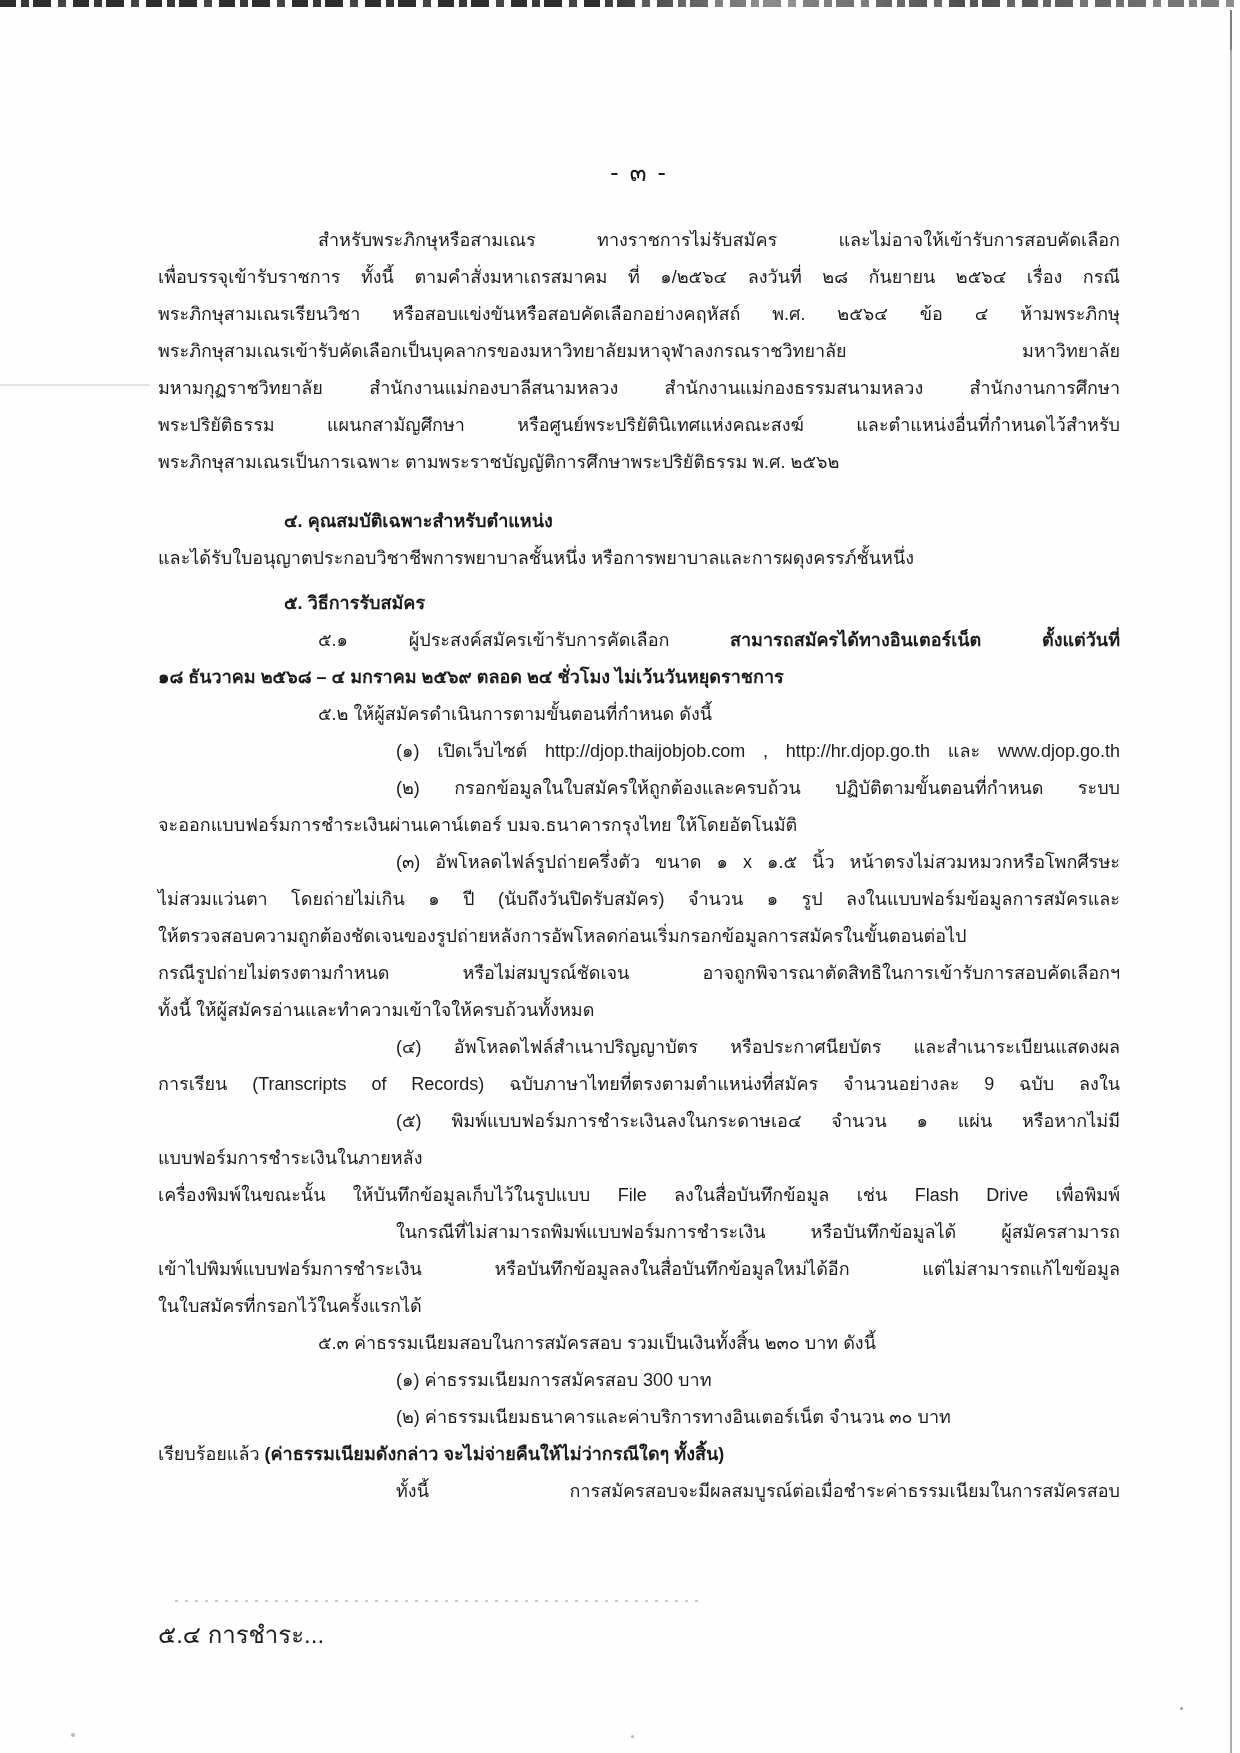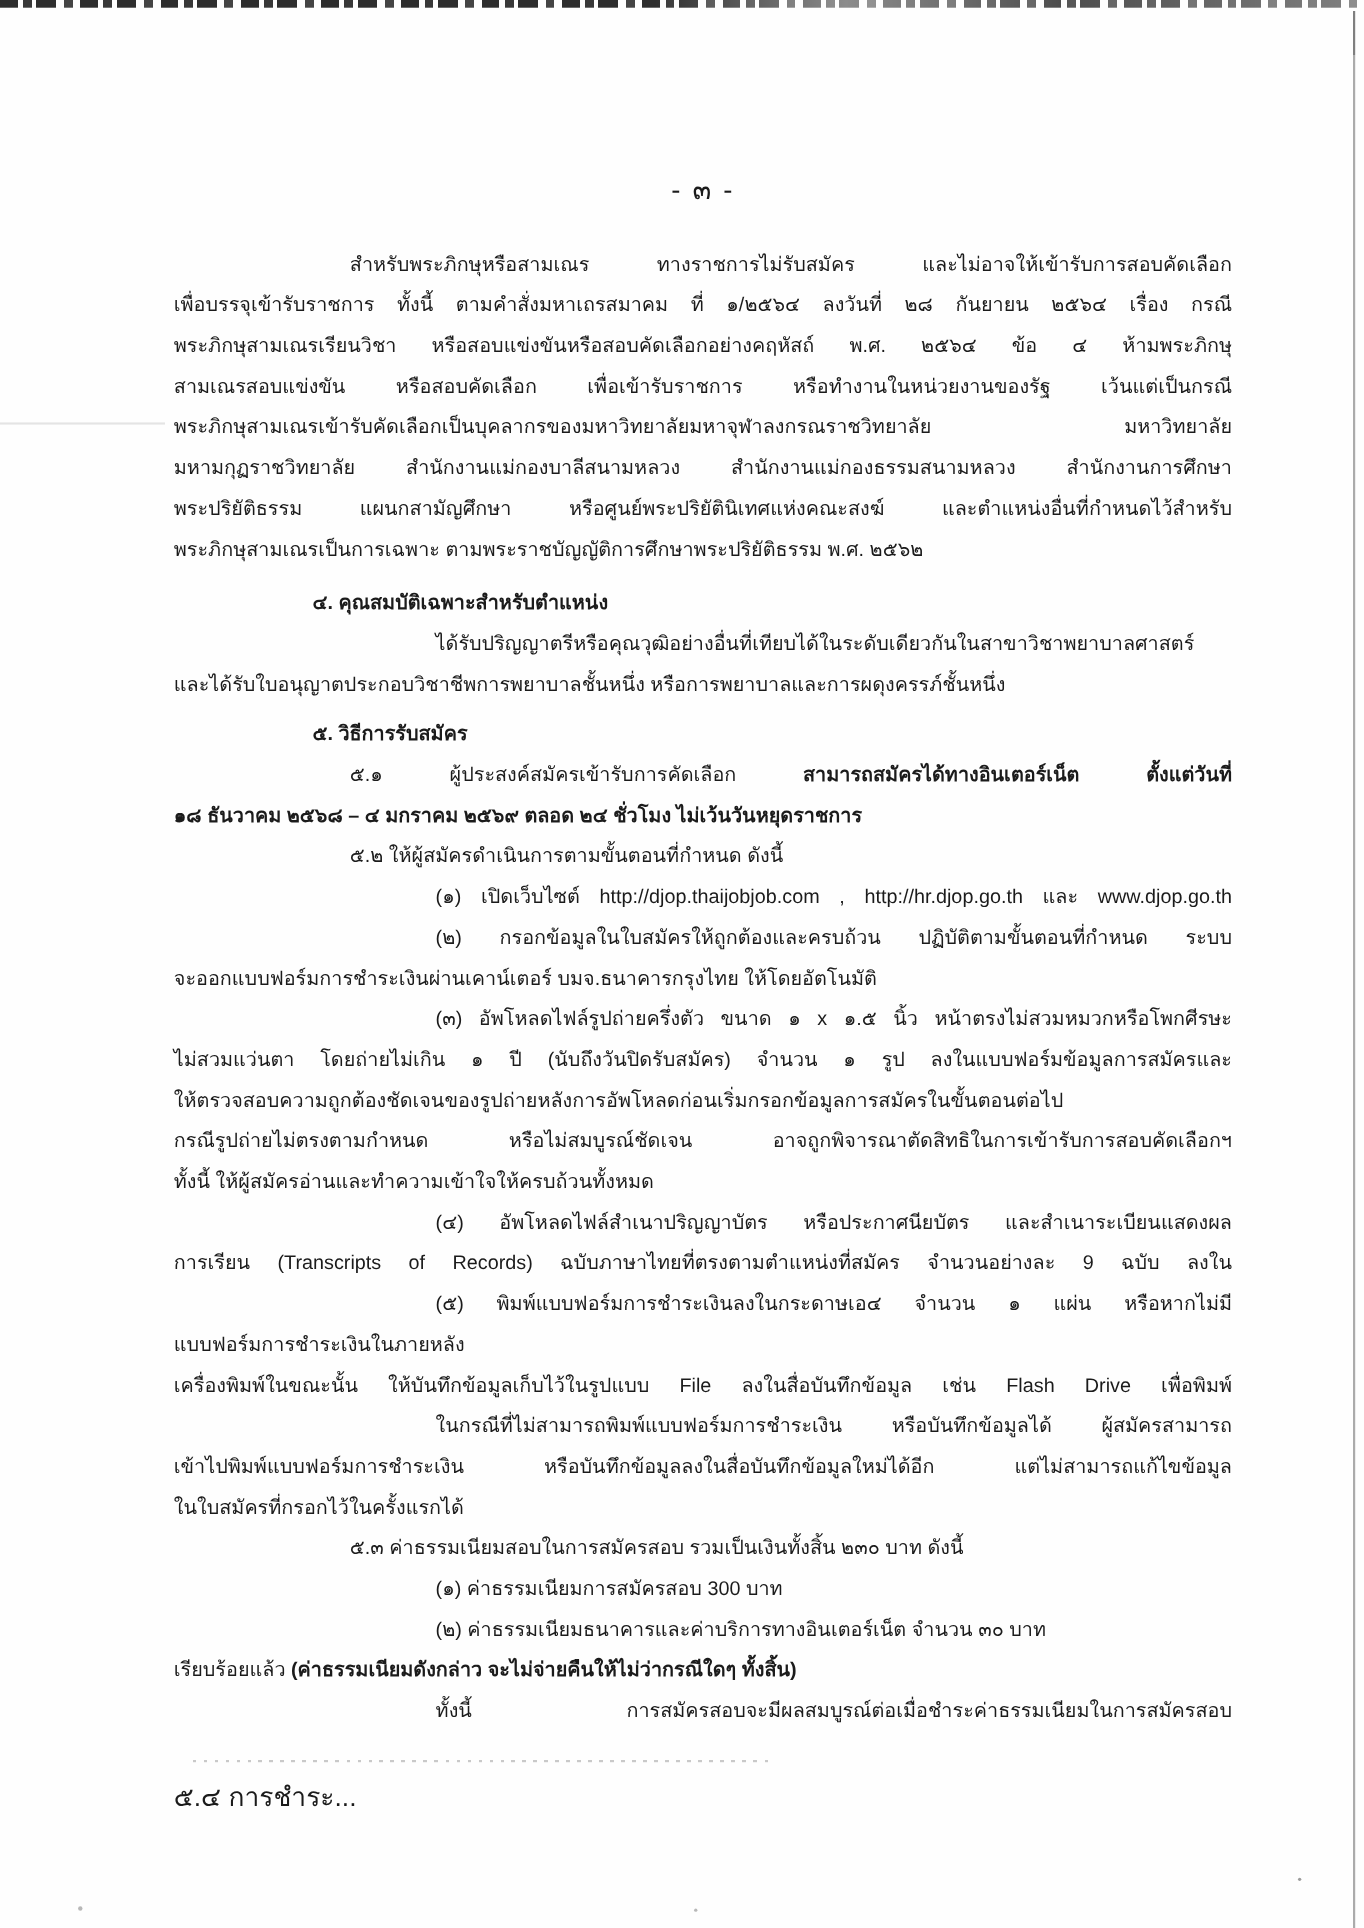--- a/index.html
+++ b/index.html
@@ -70,27 +70,25 @@
   <div class="speck s1"></div>
   <div class="speck s2"></div>
   <div class="speck s3"></div>
 
   <div class="pageno">- ๓ -</div>
 
   <div class="doc-body">
       <div class="line ind1 j"><span>สำหรับพระภิกษุหรือสามเณร ทางราชการไม่รับสมัคร และไม่อาจให้เข้ารับการสอบคัดเลือก</span></div>
       <div class="line ind0 j"><span>เพื่อบรรจุเข้ารับราชการ ทั้งนี้ ตามคำสั่งมหาเถรสมาคม ที่ ๑/๒๕๖๔ ลงวันที่ ๒๘ กันยายน ๒๕๖๔ เรื่อง กรณี</span></div>
       <div class="line ind0 j"><span>พระภิกษุสามเณรเรียนวิชา หรือสอบแข่งขันหรือสอบคัดเลือกอย่างคฤหัสถ์ พ.ศ. ๒๕๖๔ ข้อ ๔ ห้ามพระภิกษุ</span></div>
-      <div class="line ind0 j"><span>สามเณรสอบแข่งขัน หรือสอบคัดเลือก เพื่อเข้ารับราชการ หรือทำงานในหน่วยงานของรัฐ เว้นแต่เป็นกรณี</span></div>
       <div class="line ind0 j"><span>พระภิกษุสามเณรเข้ารับคัดเลือกเป็นบุคลากรของมหาวิทยาลัยมหาจุฬาลงกรณราชวิทยาลัย มหาวิทยาลัย</span></div>
       <div class="line ind0 j"><span>มหามกุฏราชวิทยาลัย สำนักงานแม่กองบาลีสนามหลวง สำนักงานแม่กองธรรมสนามหลวง สำนักงานการศึกษา</span></div>
       <div class="line ind0 j"><span>พระปริยัติธรรม แผนกสามัญศึกษา หรือศูนย์พระปริยัตินิเทศแห่งคณะสงฆ์ และตำแหน่งอื่นที่กำหนดไว้สำหรับ</span></div>
       <div class="line ind0"><span>พระภิกษุสามเณรเป็นการเฉพาะ ตามพระราชบัญญัติการศึกษาพระปริยัติธรรม พ.ศ. ๒๕๖๒</span></div>
-      <div class="line indh heading" style="margin-top: 12px;"><span>๔. คุณสมบัติเฉพาะสำหรับตำแหน่ง</span></div>
-      <div class="line ind2 j"><span>ได้รับปริญญาตรีหรือคุณวุฒิอย่างอื่นที่เทียบได้ในระดับเดียวกันในสาขาวิชาพยาบาลศาสตร์</span></div>
+      <div class="line indh heading" style="margin-top: 22px;"><span>๔. คุณสมบัติเฉพาะสำหรับตำแหน่ง</span></div>
       <div class="line ind0"><span>และได้รับใบอนุญาตประกอบวิชาชีพการพยาบาลชั้นหนึ่ง หรือการพยาบาลและการผดุงครรภ์ชั้นหนึ่ง</span></div>
       <div class="line indh heading" style="margin-top: 8px;"><span>๕. วิธีการรับสมัคร</span></div>
       <div class="line ind1 j"><span>๕.๑ ผู้ประสงค์สมัครเข้ารับการคัดเลือก </span><span class="b">สามารถสมัครได้ทางอินเตอร์เน็ต ตั้งแต่วันที่</span></div>
       <div class="line ind0"><span class="b">๑๘ ธันวาคม ๒๕๖๘ – ๔ มกราคม ๒๕๖๙ ตลอด ๒๔ ชั่วโมง ไม่เว้นวันหยุดราชการ</span></div>
       <div class="line ind1"><span>๕.๒ ให้ผู้สมัครดำเนินการตามขั้นตอนที่กำหนด ดังนี้</span></div>
       <div class="line ind2 j"><span>(๑) เปิดเว็บไซต์ http://djop.thaijobjob.com , http://hr.djop.go.th และ www.djop.go.th</span></div>
       <div class="line ind2 j"><span>(๒) กรอกข้อมูลในใบสมัครให้ถูกต้องและครบถ้วน ปฏิบัติตามขั้นตอนที่กำหนด ระบบ</span></div>
       <div class="line ind0"><span>จะออกแบบฟอร์มการชำระเงินผ่านเคาน์เตอร์ บมจ.ธนาคารกรุงไทย ให้โดยอัตโนมัติ</span></div>
       <div class="line ind2 j"><span>(๓) อัพโหลดไฟล์รูปถ่ายครึ่งตัว ขนาด ๑ x ๑.๕ นิ้ว หน้าตรงไม่สวมหมวกหรือโพกศีรษะ</span></div>
       <div class="line ind0 j"><span>ไม่สวมแว่นตา โดยถ่ายไม่เกิน ๑ ปี (นับถึงวันปิดรับสมัคร) จำนวน ๑ รูป ลงในแบบฟอร์มข้อมูลการสมัครและ</span></div>

